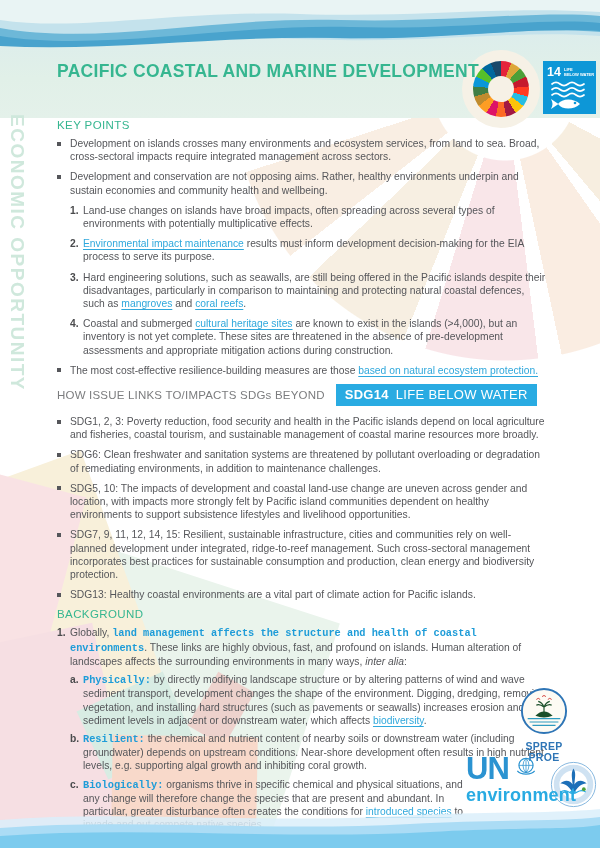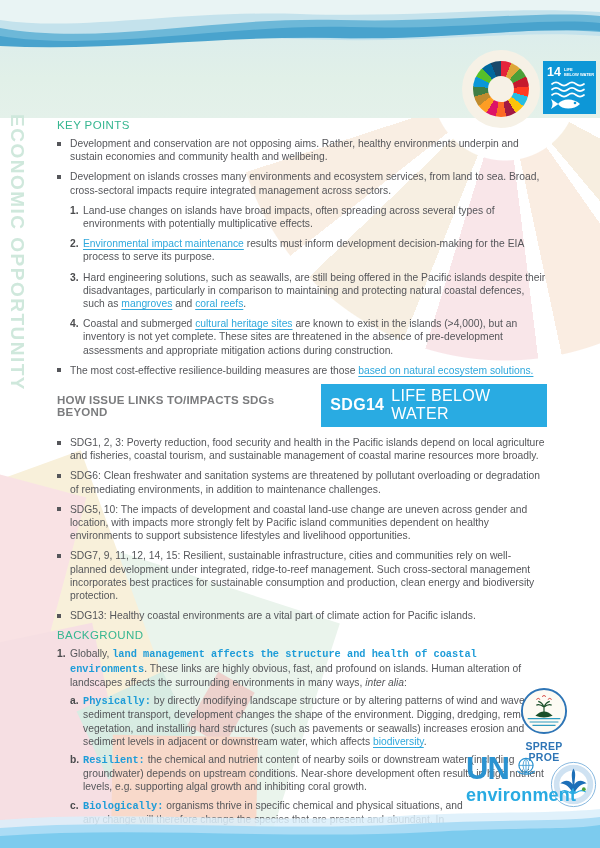--- a/index.html
+++ b/index.html
@@ -45,34 +45,34 @@
       #56c02b 0 317.6deg,#00689d 0 338.8deg,#19486a 0 360deg); }
   .sdg-wheel::after { content:""; position:absolute; inset:15px; border-radius:50%; background:#f6f1e6; }
   .sdg14-box { position:absolute; left:543px; top:61px; width:53px; height:53px; z-index:3; }
   
   .side-label { position:absolute; left:6px; top:114px; z-index:2;
     writing-mode: vertical-rl; text-orientation: sideways;
     font-size:19px; font-weight:bold; letter-spacing:1.5px; color:#cfe8dc; white-space:nowrap; }
   
   .content { position:absolute; left:57px; top:119px; width:490px; z-index:4; }
   .h-teal { font-size:11.5px; font-weight:normal; color:#36b690; letter-spacing:.4px; margin:0 0 6px; }
-  .h-gray { font-size:11.5px; font-weight:bold; color:#7b7c7e; letter-spacing:.2px; }
+  .h-gray { font-size:11.5px; font-weight:normal; color:#7b7c7e; letter-spacing:.2px; }
   .p { font-size:10.3px; line-height:13.2px; color:#55565a; margin:0 0 7px; }
   .li { position:relative; padding-left:13px; }
   .sq { position:absolute; left:0; top:4.5px; width:4px; height:4px; background:#55565a; }
   .ind { margin-left:13px; }
   .num { position:absolute; left:0; top:0; font-size:10.3px; line-height:13.2px;
          font-weight:bold; color:#4a4b4d; }
   .lnk { color:#2fa8dc; text-decoration:underline; text-underline-offset:1.5px; cursor:pointer; }
   .bb  { color:#1e9cd8; font-weight:bold;font-family:Liberation Mono, monospace; }
   .it  { font-style:italic; }
   .narrow { width:382px; }
   .sdg-row { display:flex; align-items:center; gap:11px; margin:2px 0 9px; }
   .badge { display:inline-flex; align-items:center; gap:7px; background:#29abe2; color:#fff;
-           font-size:16px; padding:3px 9px 4px; letter-spacing:.3px; }
+           font-size:13px; padding:3px 9px 4px; letter-spacing:.3px; }
   .badge .code { font-weight:bold; }
   .bg-gap { margin-bottom:5px; }
   
   .logos { position:absolute; z-index:6; }
   .sprep { left:519px; top:687px; width:50px; text-align:center; }
   .sprep-txt { font-size:10.5px; font-weight:bold; color:#2e75b6; line-height:11px; letter-spacing:.3px; margin-top:2px; }
   .whale { left:550px; top:761px; width:47px; }
   .un { left:466px; top:754px; width:128px; }
   .un-row { display:flex; align-items:flex-start; gap:4px; }
   .un-big { font-size:31px; font-weight:bold; color:#2b93d1; line-height:30px; letter-spacing:-1px; }
@@ -95,20 +95,21 @@
   <div class="shape s-salmon"></div>
 
   <div class="band"></div>
   <svg class="waves-top" viewBox="0 0 600 58" preserveAspectRatio="none">
     <path fill="#e9f4f4" d="M0,0H600V34C540,28 480,36 400,33C300,29 180,46 90,44C55,43 25,40 0,44Z"></path>
     <path fill="#c4e2ec" d="M0,20C80,32 180,10 300,14C420,18 500,6 600,12V36C520,30 440,42 340,40C220,37 100,30 0,36Z"></path>
     <path fill="#6db8d8" d="M0,28C100,46 220,16 340,20C450,23 540,10 600,16V32C520,26 440,40 330,38C210,35 100,48 0,42Z"></path>
     <path fill="#49a3cd" d="M0,36C100,52 230,24 350,27C460,30 545,17 600,23V31C530,26 450,40 340,38C220,35 110,52 0,46Z"></path>
   </svg>
   <div class="wheel-halo"></div>
+  <h1 class="page-title">PACIFIC COASTAL AND MARINE DEVELOPMENT</h1>
   <div class="sdg-wheel"></div>
   <svg class="sdg14-box" viewBox="0 0 53 53">
     <rect width="53" height="53" fill="#0d97d7"></rect>
     <text x="4" y="15" font-size="12.5" font-weight="bold" fill="#ffffff">14</text>
     <text x="21" y="9.5" font-size="4" font-weight="bold" fill="#ffffff">LIFE</text>
     <text x="21" y="14.5" font-size="4" font-weight="bold" fill="#ffffff">BELOW WATER</text>
     <g stroke="#ffffff" stroke-width="1.7" fill="none" stroke-linecap="round">
       <path d="M9,23 q4,-3.2 8,0 t8,0 t8,0 t8,0"></path>
       <path d="M9,28.5 q4,-3.2 8,0 t8,0 t8,0 t8,0"></path>
       <path d="M9,34 q4,-3.2 8,0 t8,0 t8,0 t8,0"></path>
@@ -121,26 +122,26 @@
   </svg>
 
   <div class="side-label">ECONOMIC OPPORTUNITY</div>
 
   <main class="content">
 
     <h2 class="h-teal">KEY POINTS</h2>
 
     <div class="li">
       <span class="sq"></span>
+      <p class="p">Development on islands crosses many environments and ecosystem services, from land to sea. Broad, cross-sectoral impacts require integrated management across sectors.</p>
+    </div>
+
+    <div class="li">
+      <span class="sq"></span>
       <p class="p">Development and conservation are not opposing aims. Rather, healthy environments underpin and sustain economies and community health and wellbeing.</p>
-    </div>
-
-    <div class="li">
-      <span class="sq"></span>
-      <p class="p">Development on islands crosses many environments and ecosystem services, from land to sea. Broad, cross-sectoral impacts require integrated management across sectors.</p>
     </div>
 
     <div class="ind">
       <div class="li">
         <span class="num">1.</span>
         <p class="p"><span>Land-use changes on islands have broad impacts, often spreading across several types of environments with potentially multiplicative effects.</span></p>
       </div>
       <div class="li">
         <span class="num">2.</span>
         <p class="p"><span class="lnk">Environmental impact maintenance</span><span> results must inform development decision-making for the EIA process to serve its purpose.</span></p>
@@ -150,21 +151,21 @@
         <p class="p"><span>Hard engineering solutions, such as seawalls, are still being offered in the Pacific islands despite their disadvantages, particularly in comparison to maintaining and protecting natural coastal defences, such as </span><span class="lnk">mangroves</span><span> and </span><span class="lnk">coral reefs</span><span>.</span></p>
       </div>
       <div class="li">
         <span class="num">4.</span>
         <p class="p"><span>Coastal and submerged </span><span class="lnk">cultural heritage sites</span><span> are known to exist in the islands (&gt;4,000), but an inventory is not yet complete. These sites are threatened in the absence of pre-development assessments and appropriate mitigation actions during construction.</span></p>
       </div>
     </div>
 
     <div class="li">
       <span class="sq"></span>
-      <p class="p"><span>The most cost-effective resilience-building measures are those </span><span class="lnk">based on natural ecosystem solutions.</span></p>
+      <p class="p"><span>The most cost-effective resilience-building measures are those </span><span class="lnk">based on natural ecosystem protection.</span></p>
     </div>
 
     <div class="sdg-row">
       <h2 class="h-gray">HOW ISSUE LINKS TO/IMPACTS SDGs BEYOND</h2>
       <span class="badge">
         <span class="code">SDG14</span>
         <span>LIFE BELOW WATER</span>
       </span>
     </div>
 

